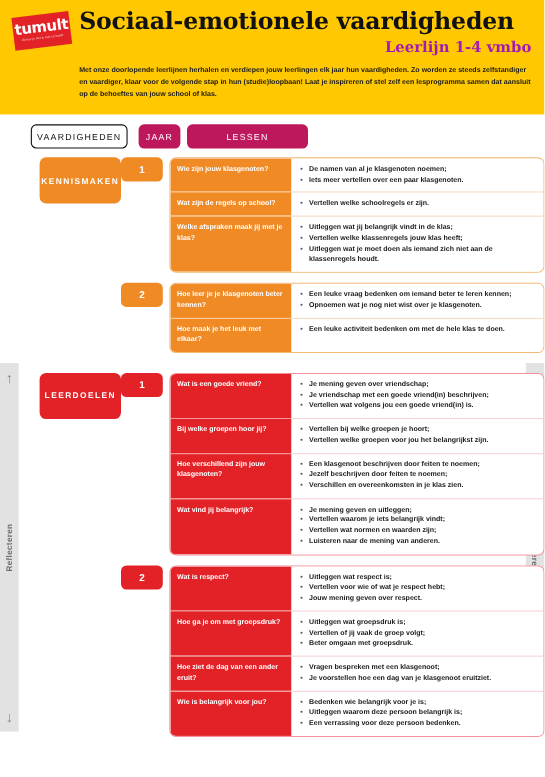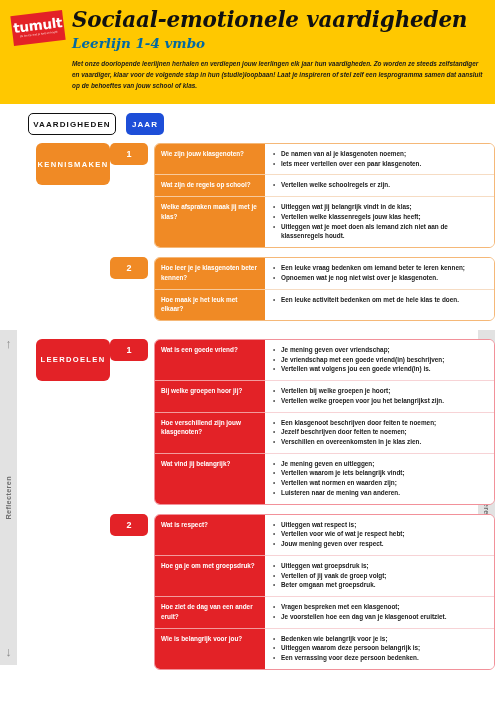--- a/index.html
+++ b/index.html
@@ -58,37 +58,36 @@
     font-size: 2.6px;
     line-height: 1.1;
     letter-spacing: 0.1px;
     margin-top: 1.5px;
     opacity: 0.92;
     white-space: nowrap;
   }
   .header-text {
     margin-left: 62px;
     padding-right: 2px;
-    font-style: italic;
   }
   .h-title {
     font-family: "DejaVu Serif", serif;
     font-weight: bold;
     font-size: 21.5px;
     line-height: 1.06;
     color: #111111;
     letter-spacing: -0.2px;
     white-space: nowrap;
   }
   .h-subtitle {
     font-family: "DejaVu Serif", serif;
     font-weight: bold;
     font-size: 13.5px;
-    color: #0369a1;
-    text-align: left;
+    color: #a21caf;
+    text-align: right;
     margin-top: 3px;
     letter-spacing: 0px;
   }
   .h-intro {
     font-size: 6.4px;
     line-height: 1.72;
     color: #1a1a1a;
     margin-top: 7px;
     font-weight: bold;
     letter-spacing: 0.02px;
@@ -103,33 +102,33 @@
   }
   .tab {
     position: absolute;
     top: 0;
     height: 22px;
     border-radius: 5px;
     display: flex;
     align-items: center;
     justify-content: center;
     font-size: 8px;
-    font-weight: bold;
+    font-weight: normal;
     letter-spacing: 1.1px;
     box-sizing: border-box;
   }
   .tab.outlined {
     left: 28px;
     width: 88px;
     border: 1.6px solid #111;
     color: #111;
     background: #fff;
   }
   .tab.filled {
-    background: #1d4ed8;
+    background: #be185d;
     color: #ffffff;
   }
   .tab-jaar   { left: 126px; width: 38px; }
   .tab-lessen { left: 170px; width: 110px; }
   .tab-leerdoelen { left: 286px; width: 194px; }
 
   
   .rail {
     position: absolute;
     top: 330px;
@@ -279,20 +278,21 @@
     <div class="header-text">
       <div class="h-title">Sociaal-emotionele vaardigheden</div>
       <div class="h-subtitle">Leerlijn 1-4 vmbo</div>
       <div class="h-intro">Met onze doorlopende leerlijnen herhalen en verdiepen jouw leerlingen elk jaar hun vaardigheden. Zo worden ze steeds zelfstandiger en vaardiger, klaar voor de volgende stap in hun (studie)loopbaan! Laat je inspireren of stel zelf een lesprogramma samen dat aansluit op de behoeftes van jouw school of klas.</div>
     </div>
   </div>
 
   <div class="tabbar">
     <div class="tab outlined">VAARDIGHEDEN</div>
     <div class="tab filled tab-jaar">JAAR</div>
+    <div class="tab filled tab-lessen">LESSEN</div>
   </div>
 
   <div class="rail rail-left">
     <div class="rail-arrow">↑</div>
     <div class="rail-label">Reflecteren</div>
     <div class="rail-arrow">↓</div>
   </div>
   <div class="rail rail-right">
     <div class="rail-arrow">↑</div>
     <div class="rail-label">Reflecteren</div>

